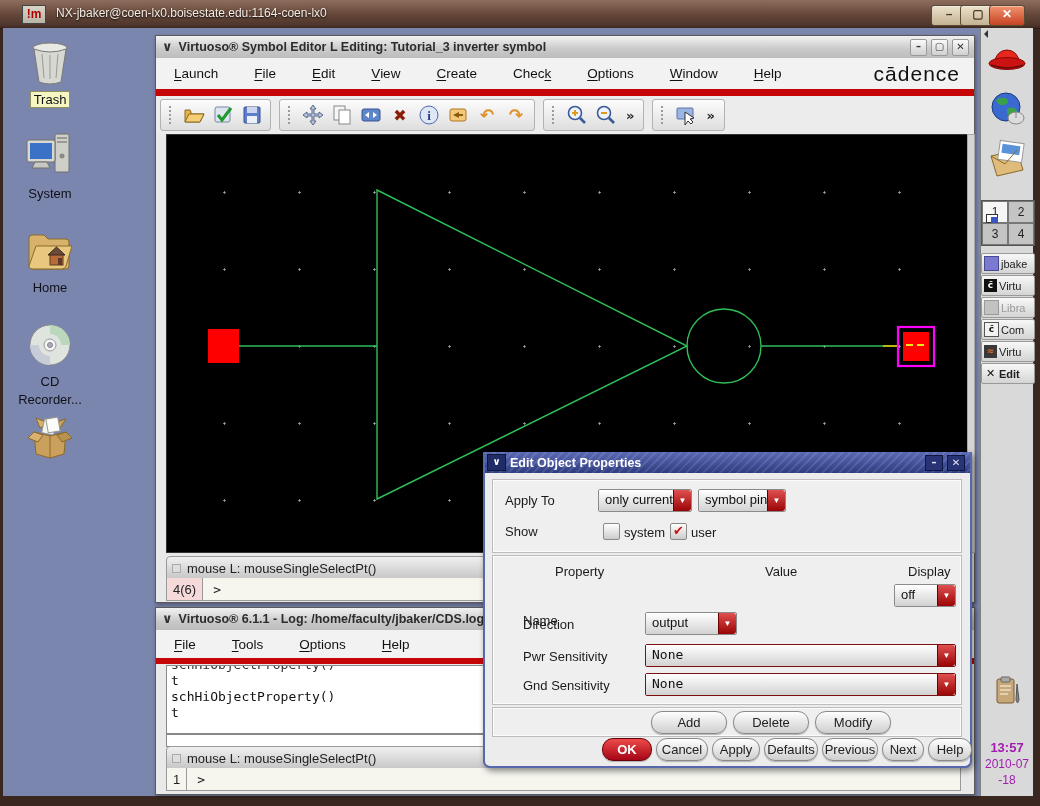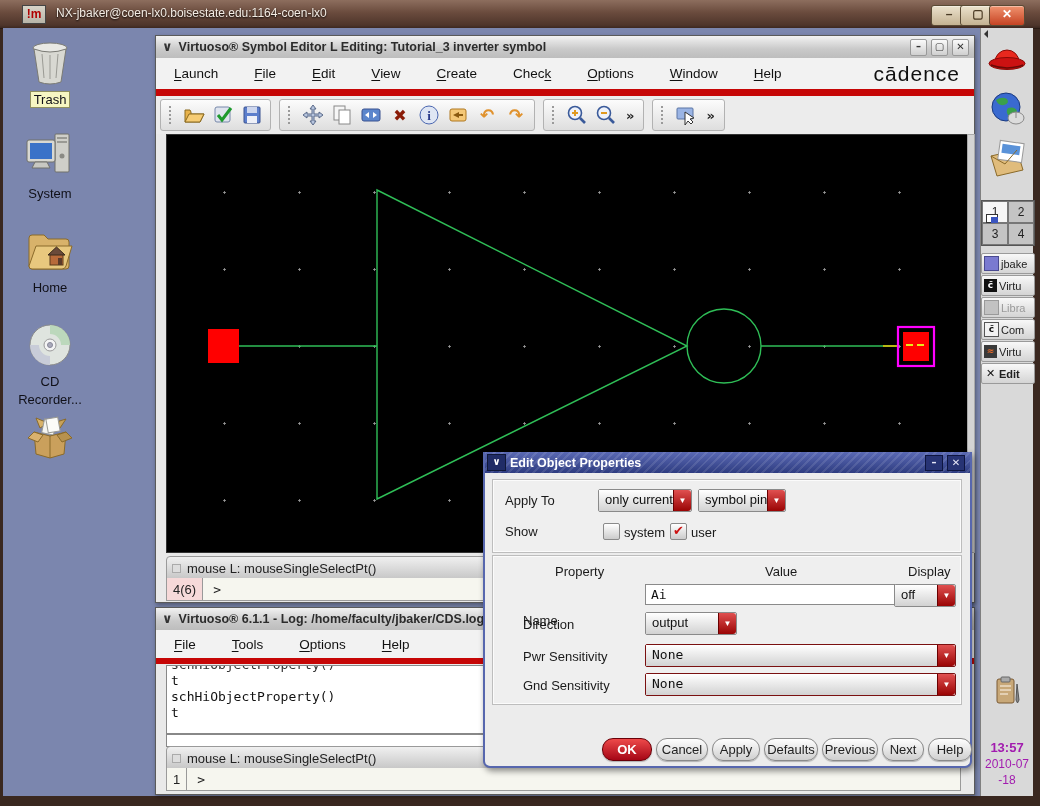--- a/index.html
+++ b/index.html
@@ -358,21 +358,20 @@
     </span>
     <span class="abs dlabel" style="left:198px;top:45px;">user</span>
   </div>
 
   <div class="abs groupbox" style="left:7px;top:103px;width:468px;height:148px;">
     <span class="abs dlabel" style="left:62px;top:8px;">Property</span>
     <span class="abs dlabel" style="left:272px;top:8px;">Value</span>
     <span class="abs dlabel" style="left:415px;top:8px;">Display</span>
 
     <span class="abs dlabel" style="left:30px;top:33px;margin-top:24px;">Name</span>
-    <input class="abs tin" style="left: 152px; top: 28px; width: 238px; height: 19px;" value="Ai">
     <span class="abs combo" style="left:401px;top:28px;width:60px;">
       <span class="val">off</span>
       <span class="arr">▼</span>
     </span>
 
     <span class="abs dlabel" style="left:30px;top:61px;">Direction</span>
     <span class="abs combo" style="left:152px;top:56px;width:90px;">
       <span class="val">output</span>
       <span class="arr">▼</span>
     </span>
@@ -383,20 +382,25 @@
       <span class="arr">▼</span>
     </span>
 
     <span class="abs dlabel" style="left:30px;top:122px;">Gnd Sensitivity</span>
     <span class="abs combo" style="left:152px;top:117px;width:309px;border-color:#7a1010;">
       <span class="val mono">None</span>
       <span class="arr">▼</span>
     </span>
   </div>
 
+  <div class="abs groupbox" style="left:7px;top:255px;width:468px;height:28px;">
+    <span class="abs pill" style="left:158px;top:3px;width:74px;">Add</span>
+    <span class="abs pill" style="left:240px;top:3px;width:74px;">Delete</span>
+    <span class="abs pill" style="left:322px;top:3px;width:74px;">Modify</span>
+  </div>
 
   <div class="abs" style="left:7px;top:286px;width:468px;height:24px;">
     <span class="abs pill ok" style="left:110px;width:48px;">OK</span>
     <span class="abs pill" style="left:164px;width:50px;">Cancel</span>
     <span class="abs pill" style="left:220px;width:46px;">Apply</span>
     <span class="abs pill" style="left:272px;width:52px;">Defaults</span>
     <span class="abs pill" style="left:330px;width:54px;">Previous</span>
     <span class="abs pill" style="left:390px;width:40px;">Next</span>
     <span class="abs pill" style="left:436px;width:42px;">Help</span>
   </div>

